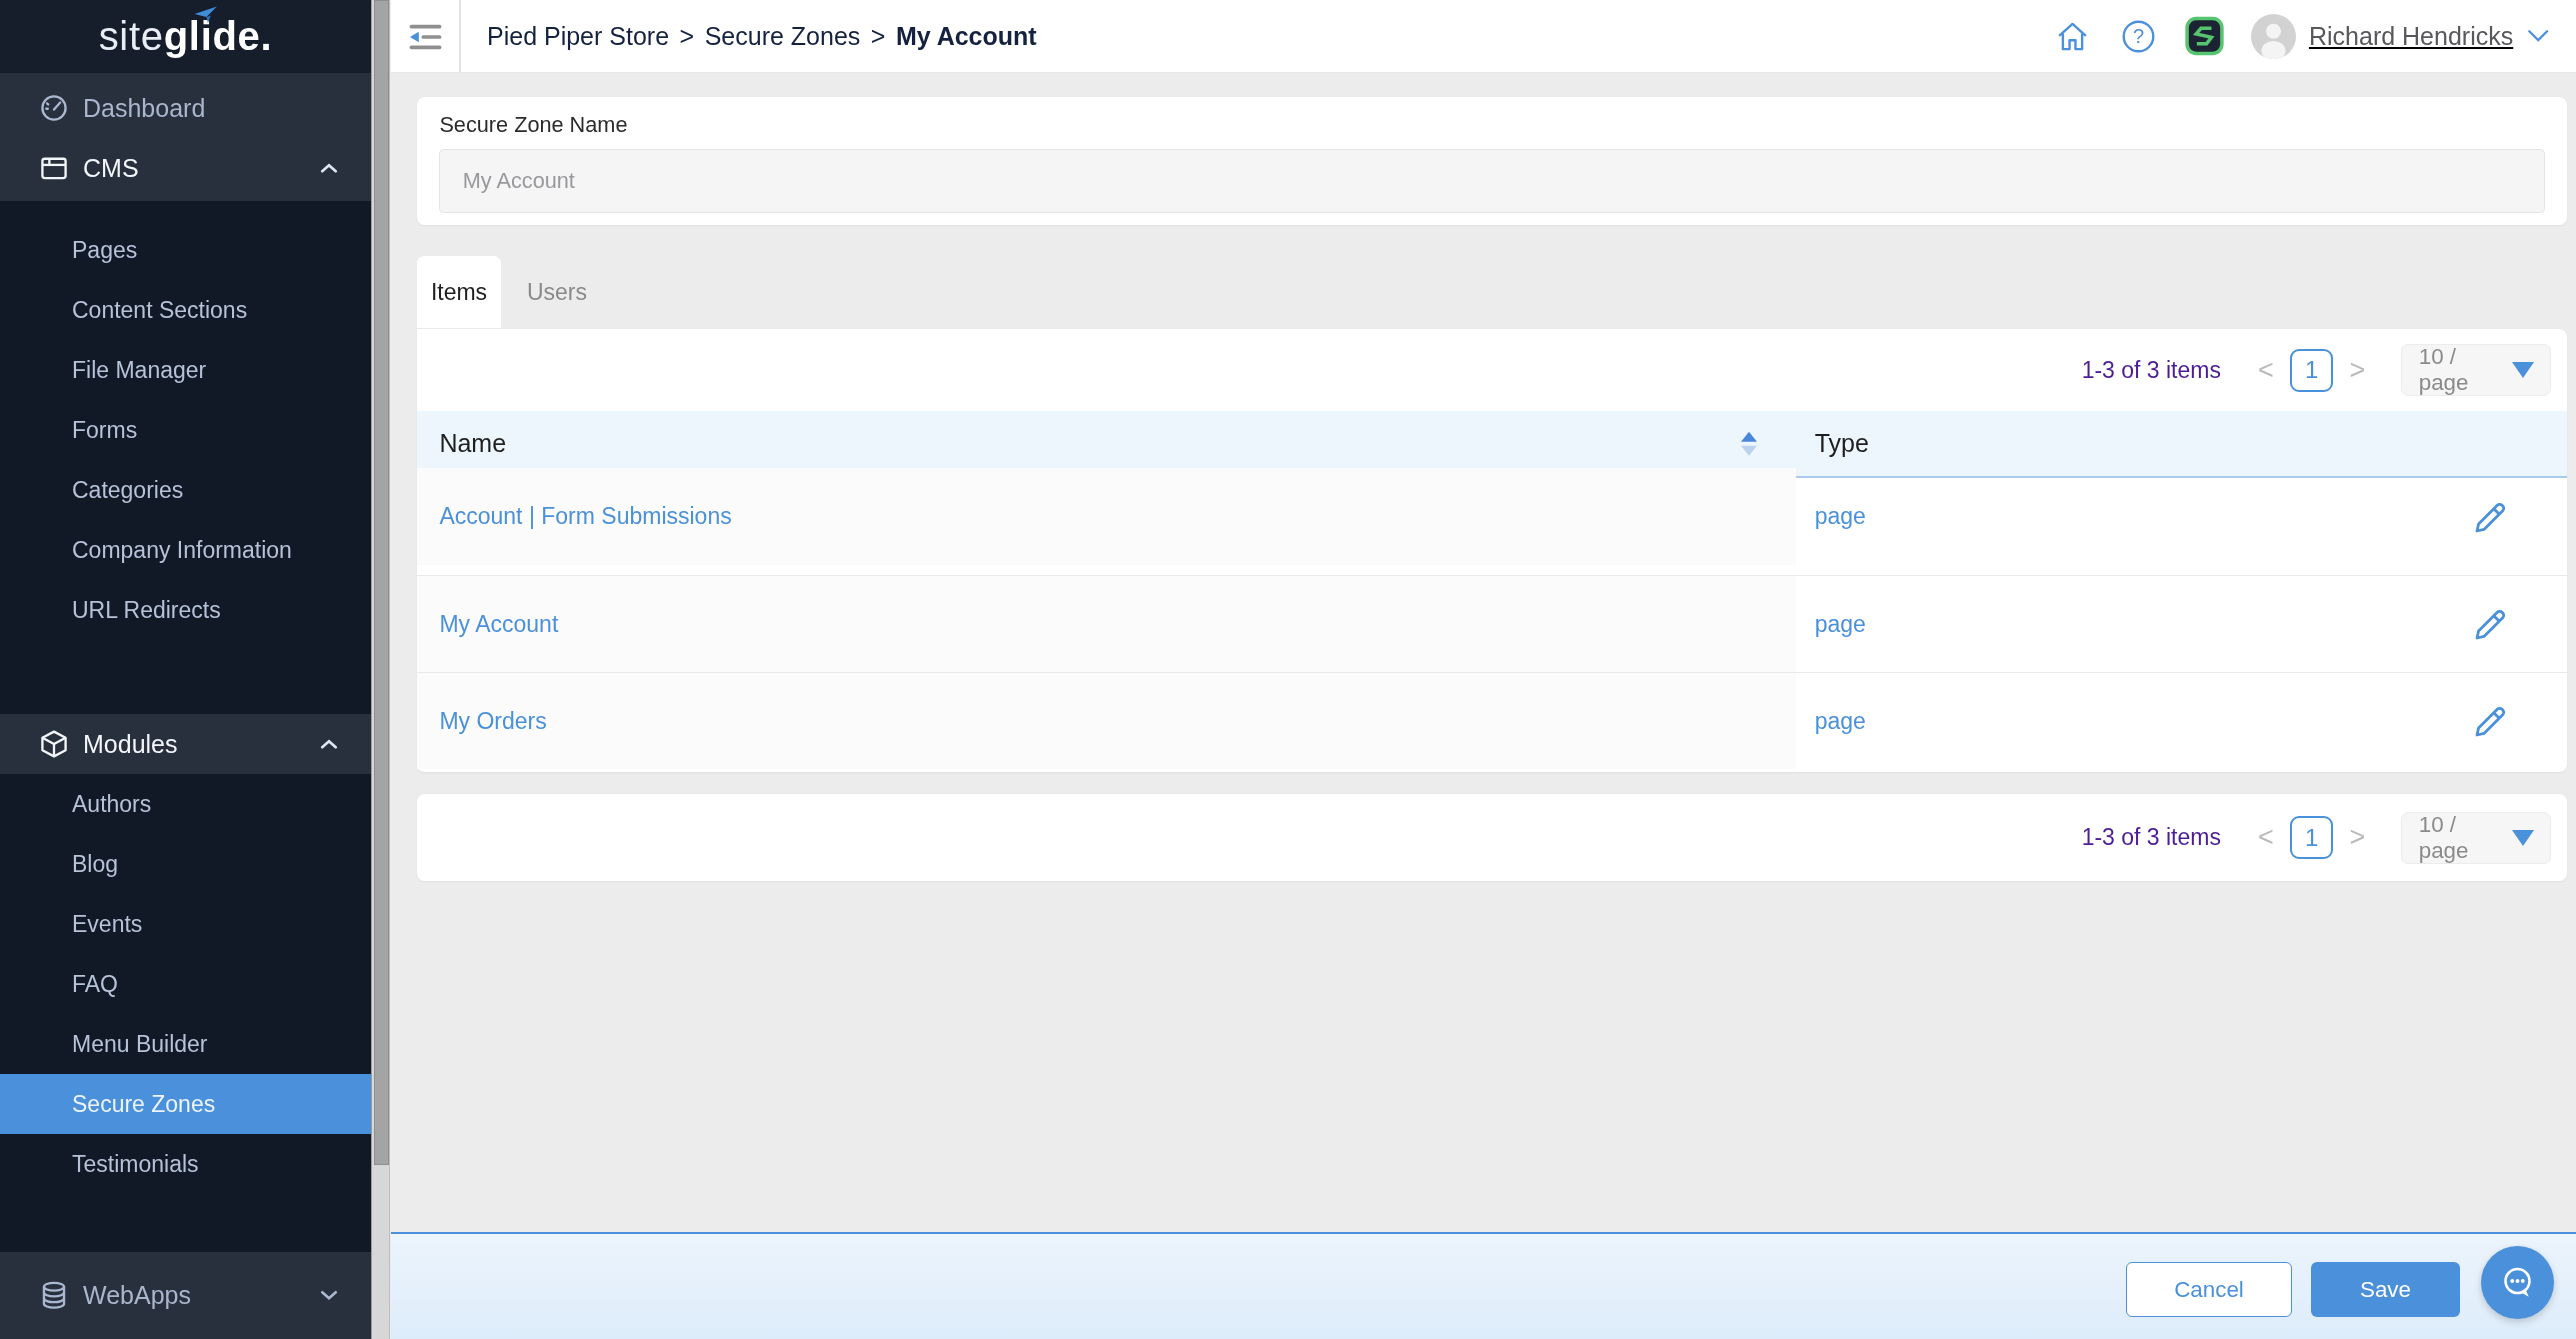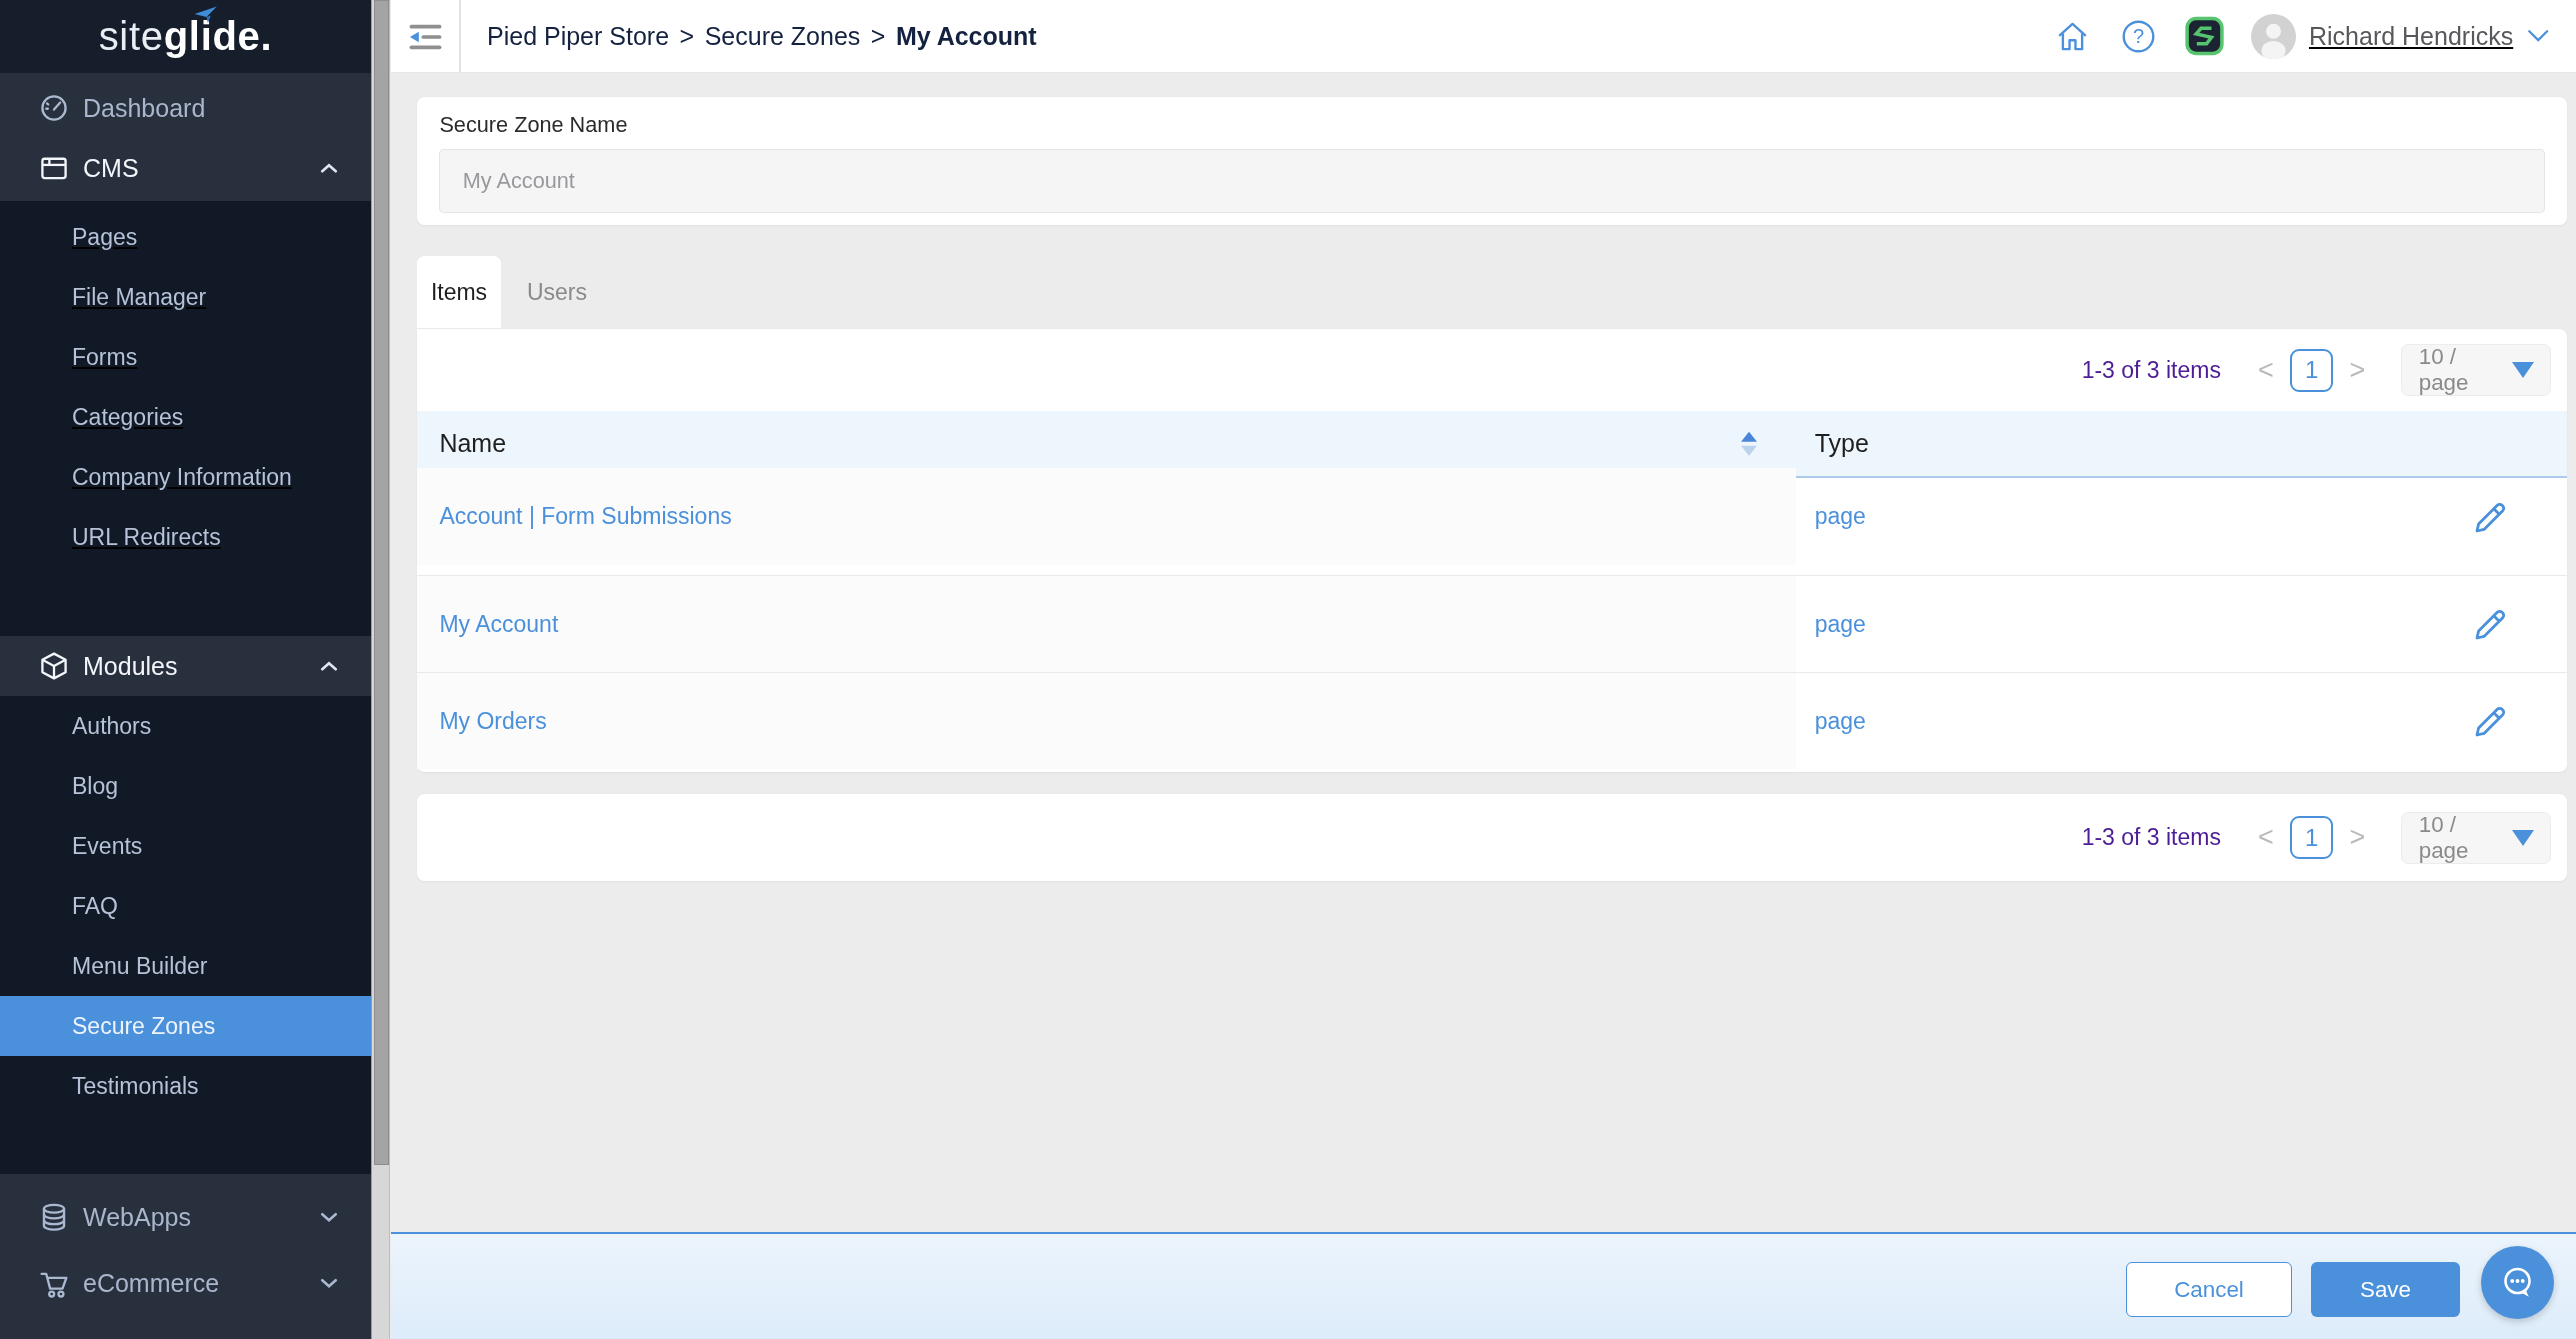--- a/index.html
+++ b/index.html
@@ -10,21 +10,21 @@
   .sidebar { position:absolute; left:0; top:0; width:371px; height:1340px; background:#fca5a5; }
   .logo-block { height:73px; background:#161d2b; display:flex; align-items:center; justify-content:center; position:relative; }
   .logo { color:#ffffff; font-size:40px; letter-spacing:0.7px; }
   .logo .lt { font-weight:300; color:#e9edf4; }
   .logo .bd { font-weight:700; }
   .logo-plane { position:absolute; left:193px; top:4.5px; }
 
   .nav-blk-light { background:#28303e; }
   .nav-blk-dark  { background:#121926; }
   .blkA { height:128px; padding-top:5px; }
-  .blkB { height:435px; padding-top:6px;text-decoration:underline; }
+  .blkB { height:513px; padding-top:19px; }
   .blkC { height:60px; }
   .blkD { height:478px; }
   .blkE { height:167px; padding-top:10.5px; }
 
   .nav-group { height:60px; display:flex; align-items:center; padding:0 33px 0 37px; cursor:pointer; }
   .blkE .nav-group { height:66px; }
   .nav-group .nav-icon { width:34px; height:34px; margin-right:12px; display:flex; align-items:center; justify-content:center; }
   .nav-group .nav-label { font-size:25px; font-weight:500; color:#a9b6cc; }
   .nav-group.expanded .nav-label { color:#f3f6fb; }
   .nav-chevron { margin-left:auto; display:flex; }
@@ -159,20 +159,23 @@
           </svg>
       </span>
     </div>
   </div>
 
   <div class="nav-blk-dark blkB">
     <div class="nav-sub">
         <span class="nav-label">Pages</span>
       </div>
     <div class="nav-sub">
+        <span class="nav-label">Content Sections</span>
+      </div>
+    <div class="nav-sub">
         <span class="nav-label">File Manager</span>
       </div>
     <div class="nav-sub">
         <span class="nav-label">Forms</span>
       </div>
     <div class="nav-sub">
         <span class="nav-label">Categories</span>
       </div>
     <div class="nav-sub">
         <span class="nav-label">Company Information</span>

